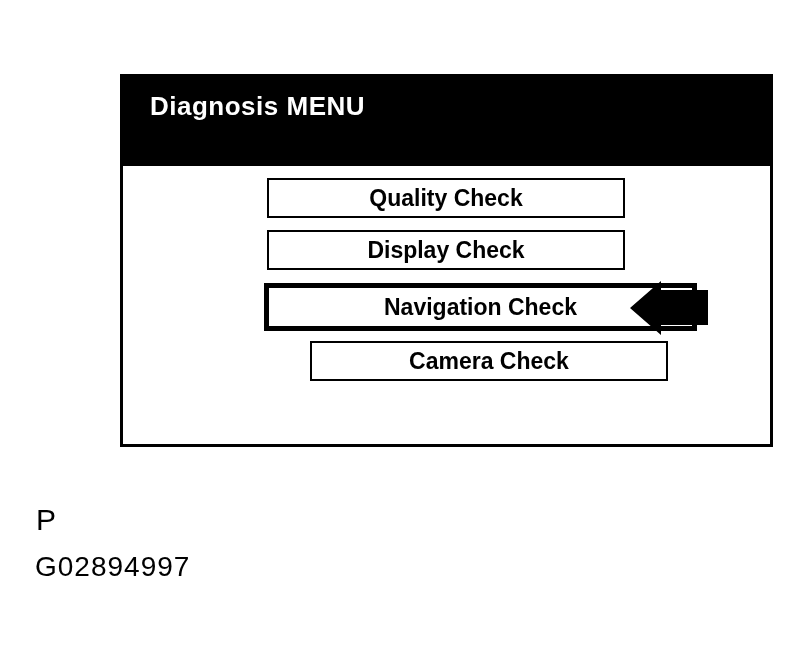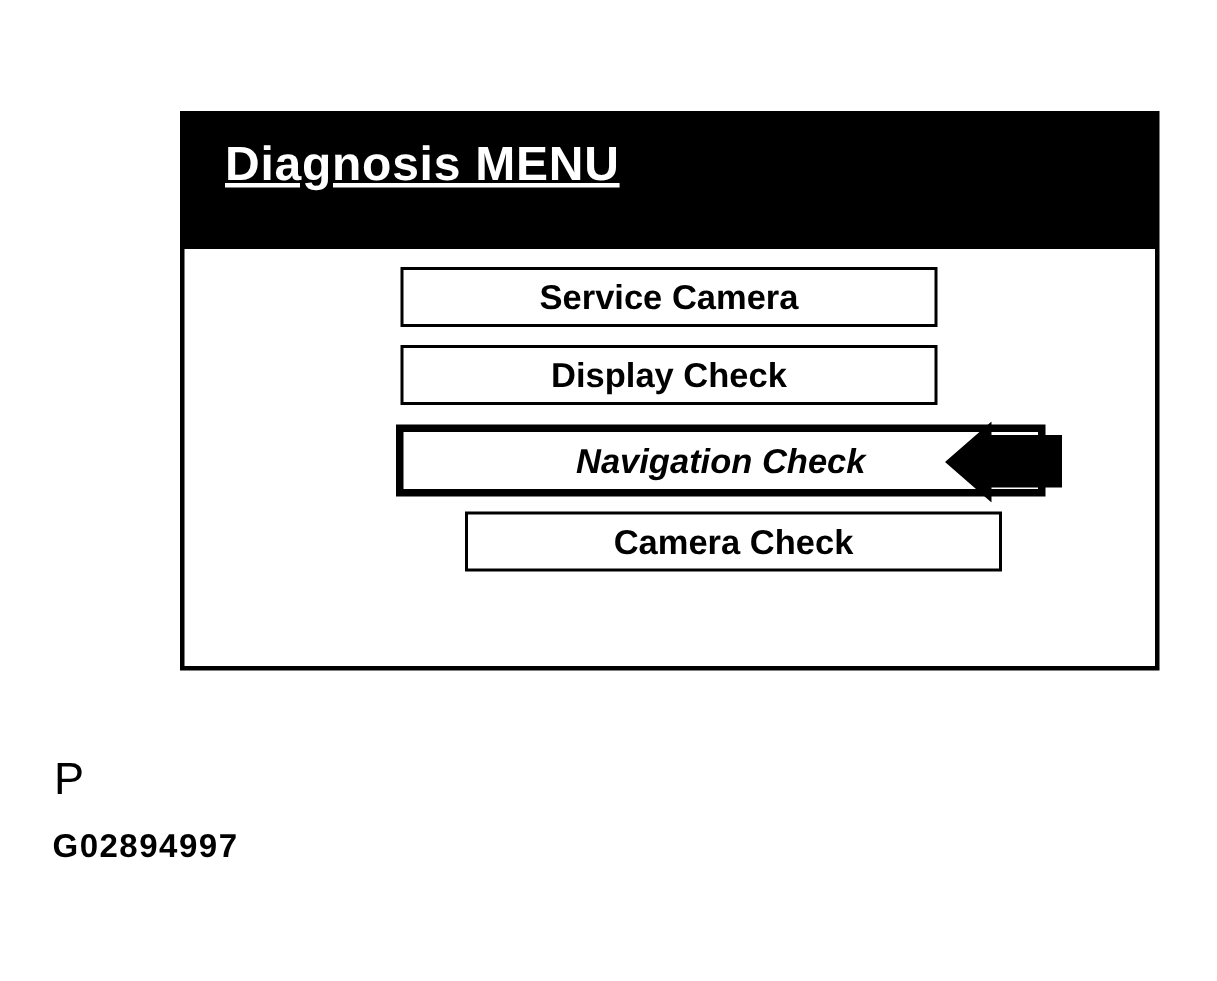--- a/index.html
+++ b/index.html
@@ -41,25 +41,24 @@
     height: 90px;
     background: #000000;
     box-sizing: border-box;
   }
 
   .panel-title {
     position: absolute;
     left: 28px;
     top: 15px;
     color: #ffffff;
-    font-size: 32px;
+    font-size: 26px;
     font-weight: bold;
     letter-spacing: 0.5px;
     white-space: nowrap;
-    text-decoration: underline;
   }
 
   
   .menu-button {
     position: absolute;
     left: 144px;                 
     width: 358px;
     height: 40px;
     border: 2px solid #000000;
     box-sizing: border-box;
@@ -71,21 +70,20 @@
     font-weight: bold;
     white-space: nowrap;
     cursor: pointer;
   }
 
   .menu-button.selected {
     left: 141px;
     width: 433px;
     height: 48px;
     border-width: 5px;
-    font-style: italic;
   }
 
   .btn-1 { top: 101px; }
   .btn-2 { top: 153px; }
   .btn-3 { top: 206px; }   
   .btn-4 { top: 264px; margin-left: 43px; }
   .btn-5 { top: 319px; }
 
   
   .pointer-arrow {
@@ -102,37 +100,37 @@
     left: 36px;
     top: 503px;
     font-size: 30px;
     font-weight: normal;
   }
 
   .figure-id {
     position: absolute;
     left: 35px;
     top: 551px;
-    font-size: 22px;
+    font-size: 28px;
     letter-spacing: 1px;
-    font-weight: bold;
+    font-weight: normal;
   }
 </style>
 </head>
 <body>
 
 <div class="figure-canvas">
 
   <div class="panel">
 
     <div class="panel-header">
       <div class="panel-title">Diagnosis MENU</div>
     </div>
 
-    <div class="menu-button btn-1">Service Camera</div>
+    <div class="menu-button btn-1">Quality Check</div>
 
     <div class="menu-button btn-2">Display Check</div>
 
     <div class="menu-button btn-3 selected">Navigation Check</div>
 
     <div class="menu-button btn-4">Camera Check</div>
 
 
   </div>
 

